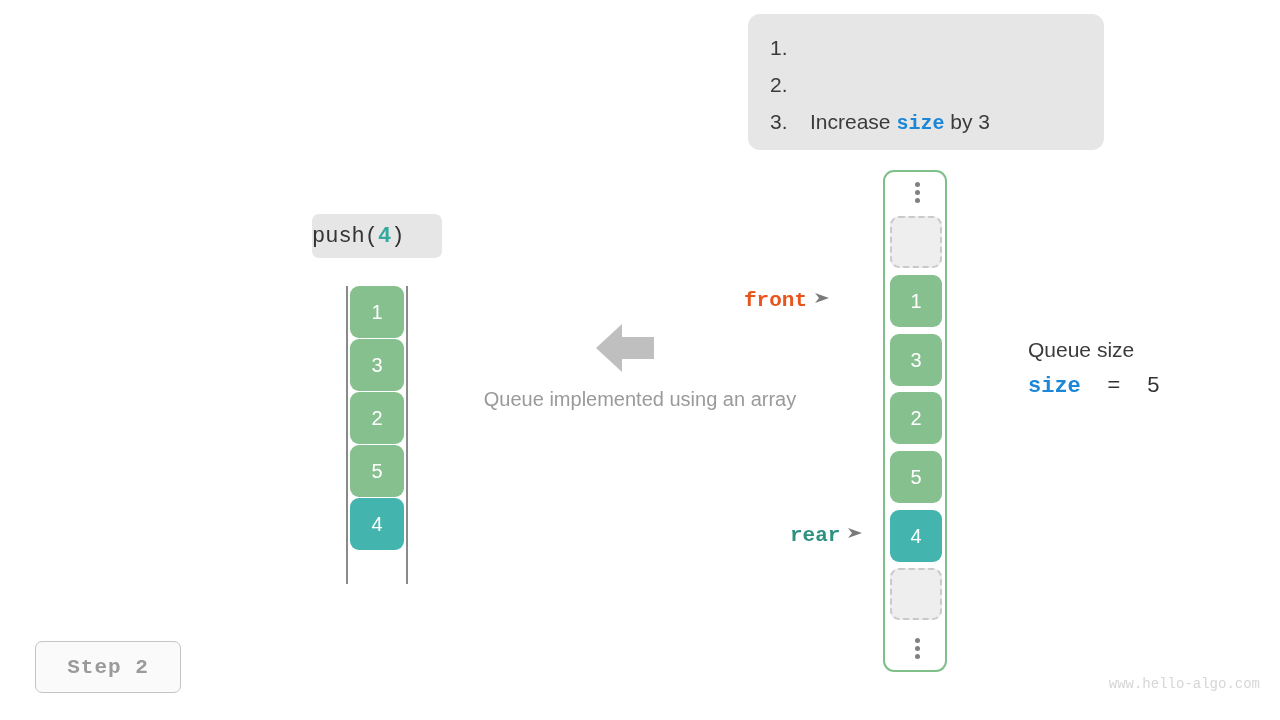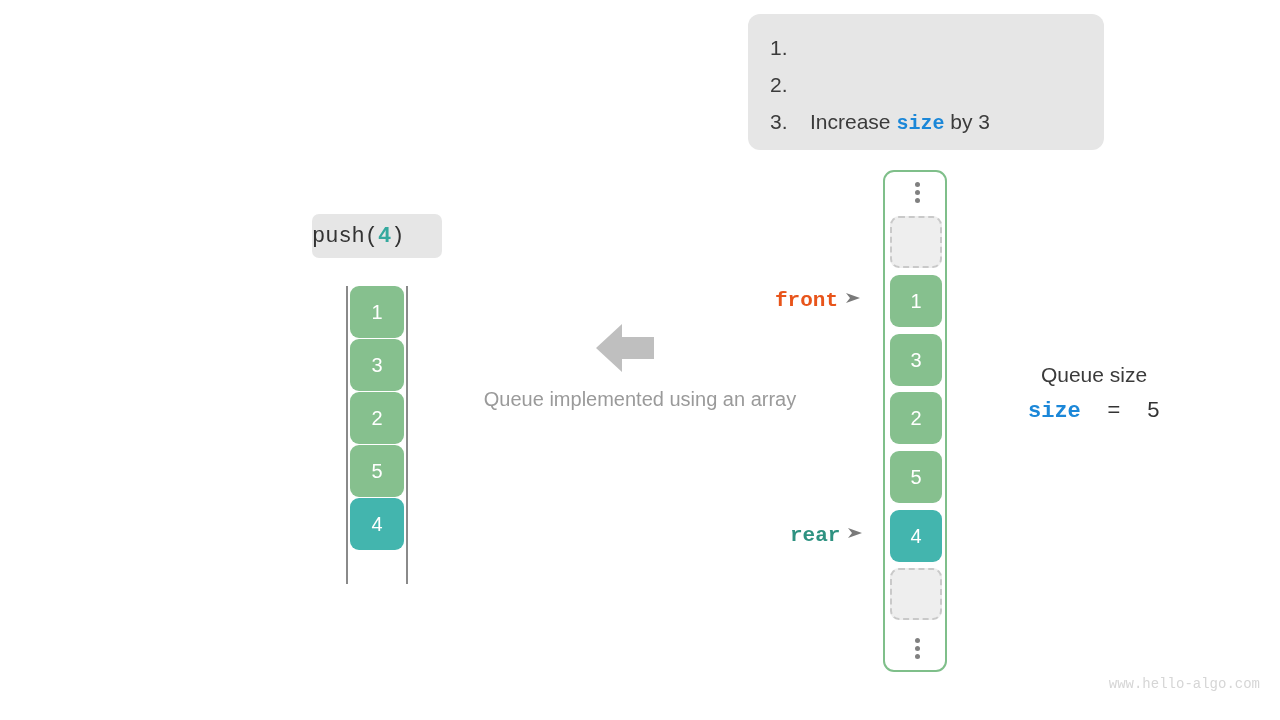--- a/index.html
+++ b/index.html
@@ -103,21 +103,21 @@
   .ptr { position: absolute; display: flex; align-items: center; }
   .ptr-text {
     font-family: "Liberation Mono", monospace;
     font-size: 21px; font-weight: bold;
   }
   .ptr-front .ptr-text { color: #e8541a; }
   .ptr-rear  .ptr-text { color: #2e9281; }
   .ptr-arrow { margin-left: 8px; }
 
   
-  .size-block { position: absolute; left: 1028px; top: 363px; text-align: center; }
+  .size-block { position: absolute; left: 1028px; top: 338px; }
   .size-title {
     color: #3b3b3b; font-size: 21px; font-family: "Liberation Sans", sans-serif;
   }
   .size-expr {
     margin-top: 12px; font-family: "Liberation Mono", monospace;
     font-size: 22px; color: #333333; white-space: pre;
   }
   .size-expr .v { color: #1b87d8; font-weight: bold; }
 
   
@@ -193,21 +193,21 @@
     <div class="cellR c-green" style="top:279px">5</div>
     <div class="cellR c-teal" style="top:338px">4</div>
     <div class="cellR cell-empty" style="top:396px"></div>
     <div class="dots" style="top:458px">
       <span></span>
         <span></span>
         <span></span>
     </div>
   </div>
 
-  <div class="ptr ptr-front" style="left:775px; top:286px; height:28px;align-items:center;">
+  <div class="ptr ptr-front" style="left:744px; top:286px; height:28px;align-items:center;">
     <span class="ptr-text">front</span>
     <span class="ptr-arrow">
       <svg width="18" height="14" viewBox="0 0 18 14">
           <polygon points="0,2 14,7 0,12 4,7" fill="#7a7a7a"></polygon>
         </svg>
     </span>
   </div>
   <div class="ptr ptr-rear" style="left:790px; top:521px; height:28px;">
     <span class="ptr-text">rear</span>
     <span class="ptr-arrow">
@@ -215,16 +215,17 @@
           <polygon points="0,2 14,7 0,12 4,7" fill="#7a7a7a"></polygon>
         </svg>
     </span>
   </div>
 
   <div class="size-block">
     <div class="size-title">Queue size</div>
     <div class="size-expr"><span class="v">size</span><span>  </span><span>=</span><span>  </span><span>5</span></div>
   </div>
 
+  <div class="step-badge">Step 2</div>
 
   <div class="watermark">www.hello-algo.com</div>
 
 </div>
 
 </body></html>

